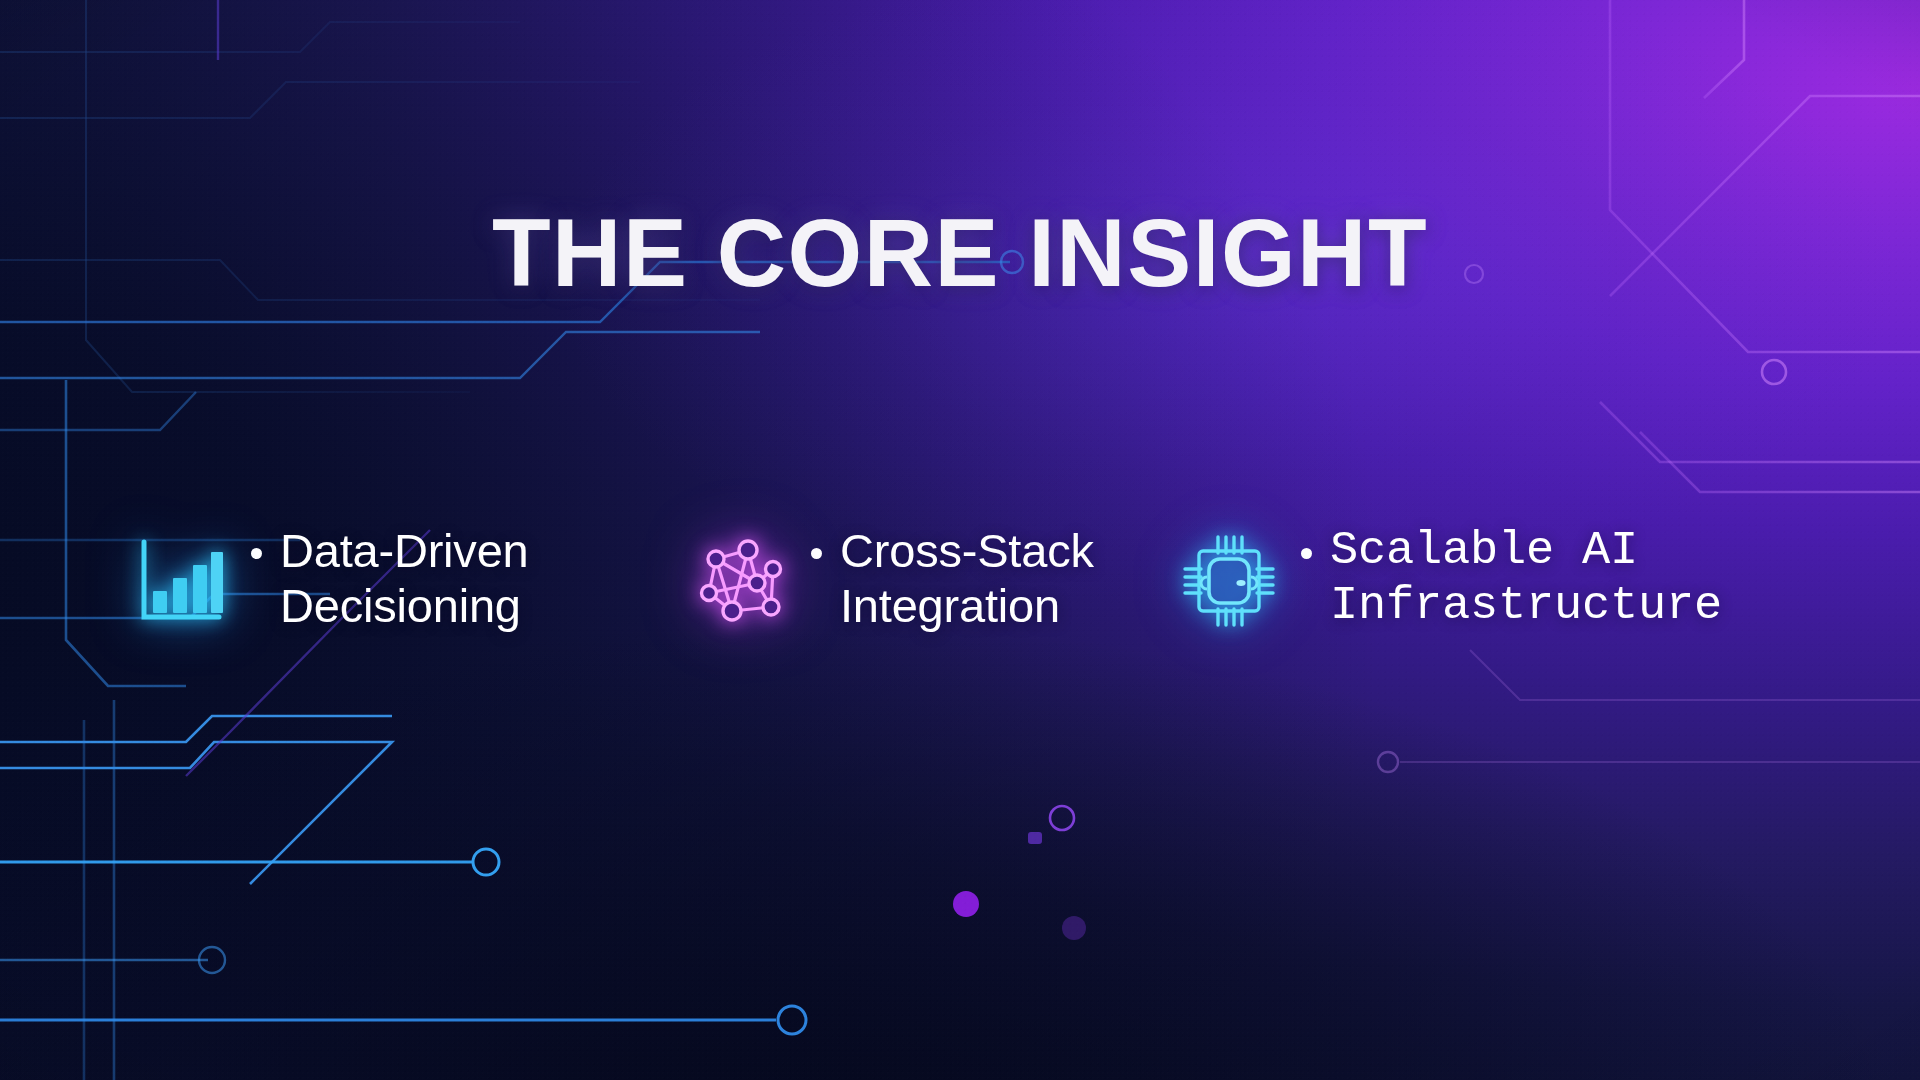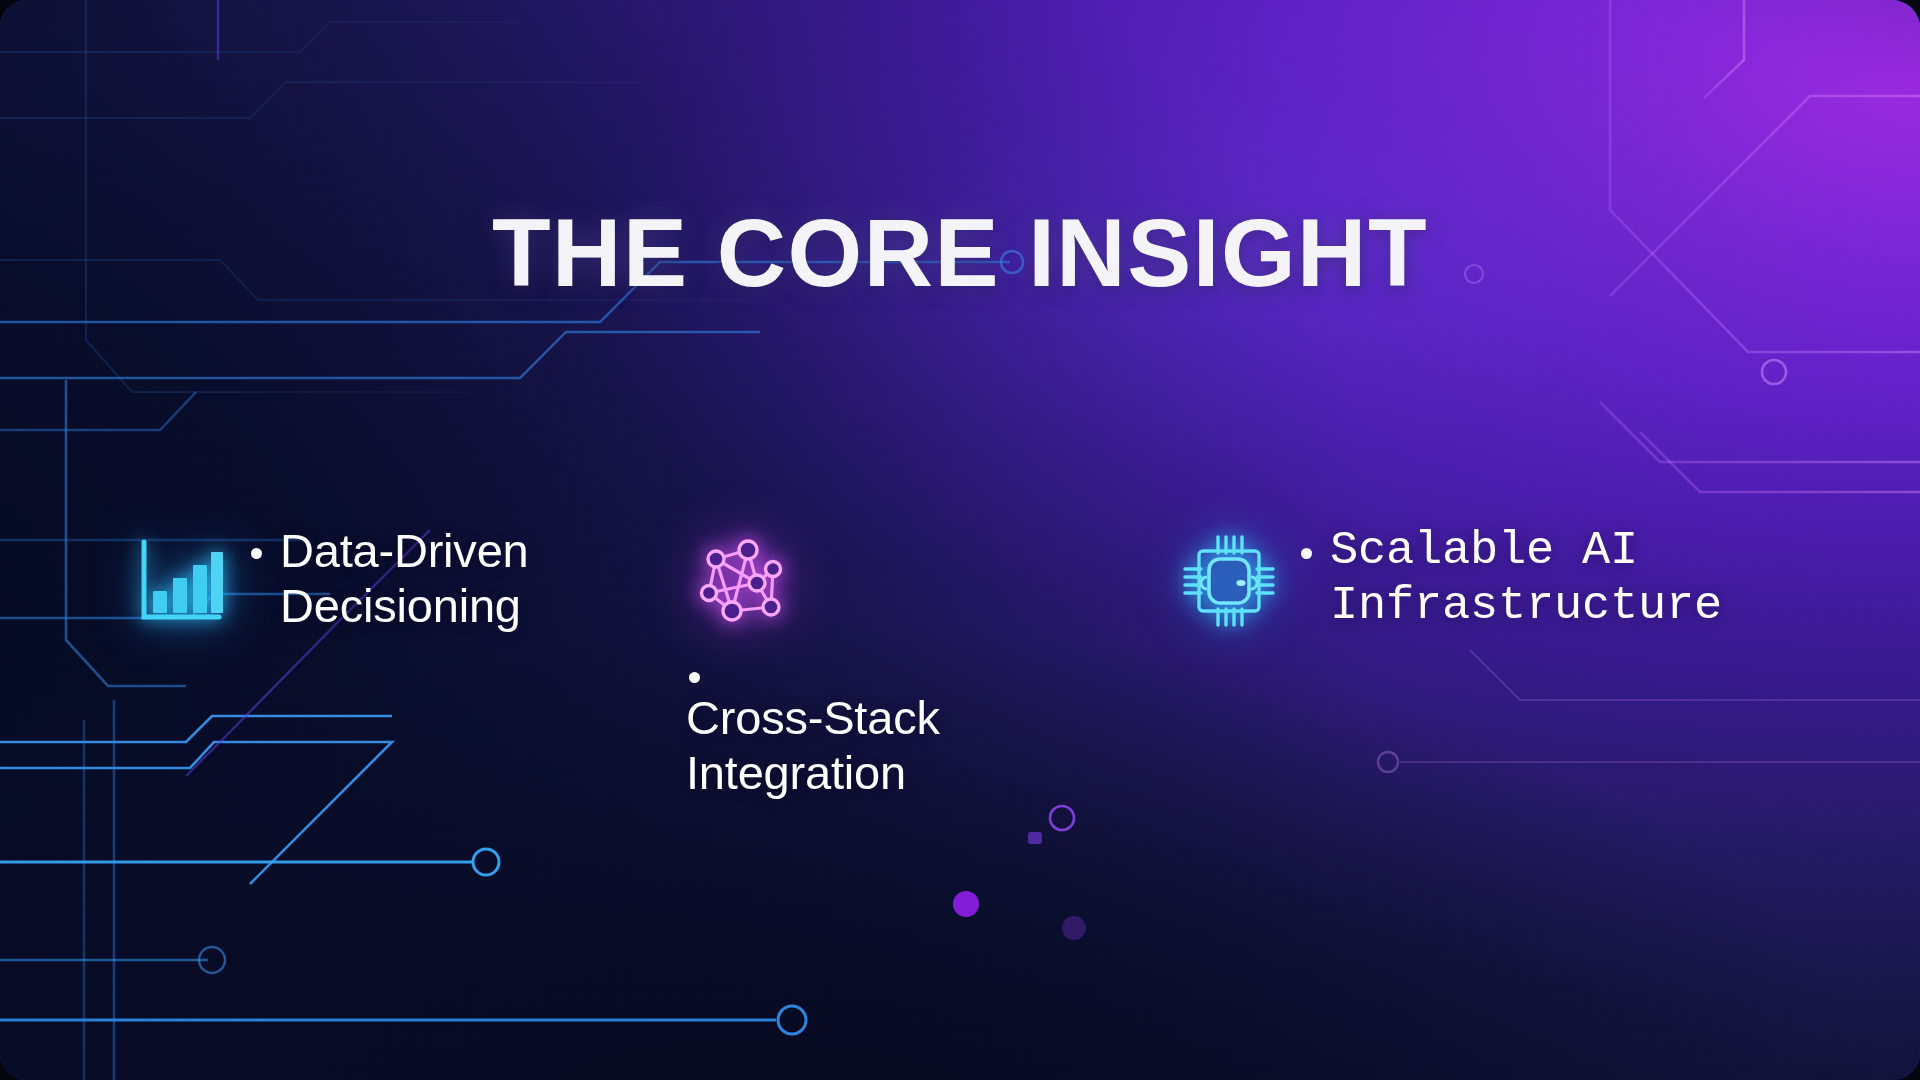--- a/index.html
+++ b/index.html
@@ -11,21 +11,20 @@
   body {
     font-family: "Liberation Sans", sans-serif;
   }
 
   #slide {
     position: relative;
     width: 1920px;
     height: 1080px;
     overflow: hidden;
     background: #1d4ed8;
-    border-radius: 28px;
   }
 
   
   .bg-base {
     position: absolute;
     inset: 0;
     background:
       radial-gradient(130% 115% at 100% 8%,
           #9b2ae0 0%,
           #7d27d6 12%,
@@ -122,21 +121,21 @@
     width: 1700px;
     display: flex;
     align-items: flex-start;
   }
   .feature {
     display: flex;
     align-items: flex-start;
     gap: 4px;
   }
   .feature-1 { width: 560px; }
-  .feature-2 { width: 490px; flex-direction: column; }
+  .feature-2 { width: 490px; }
   .feature-3 { width: 560px; font-family: Liberation Mono, monospace; }
 
   .icon-wrap {
     width: 118px;
     height: 118px;
     flex: 0 0 118px;
     display: flex;
     align-items: center;
     justify-content: center;
     margin-top: 2px;

